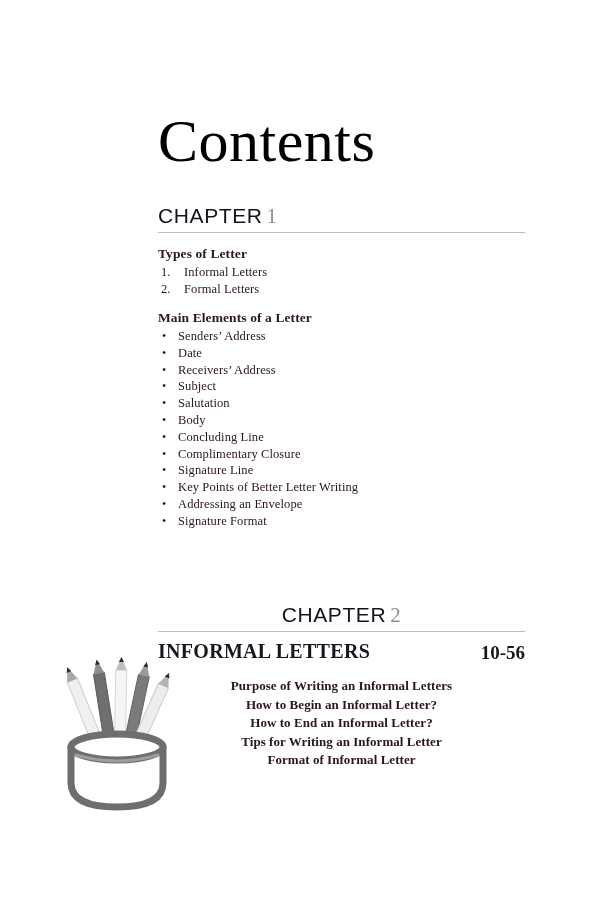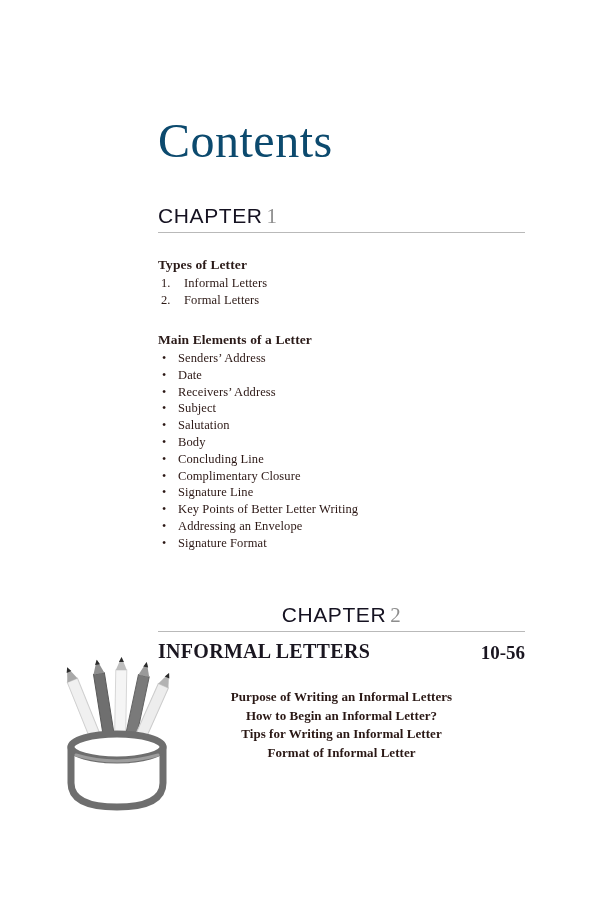--- a/index.html
+++ b/index.html
@@ -21,25 +21,25 @@
   .page {
     position: absolute;
     inset: 0;
   }
 
   
   .toc-title {
     position: absolute;
     left: 158px;
     top: 108px;
-    font-size: 48px;
+    font-size: 60px;
     line-height: 66px;
     font-weight: 400;
     letter-spacing: 0.5px;
-    color: #0c4a6e;
+    color: #000000;
     font-family: "Liberation Serif", "DejaVu Serif", serif;
   }
 
   
   .chapter-block {
     position: absolute;
     left: 158px;
     width: 367px;
   }
   #chapter-block-0 { top: 203px; }
@@ -87,21 +87,21 @@
     font-size: 19px;
     line-height: 25px;
     font-weight: 700;
     color: #191520;
     white-space: nowrap;
     padding-top: 1px;
   }
 
   
   .section-group {
-    margin-top: 23px;
+    margin-top: 12px;
   }
   .section-group.first { }
 
   .section-heading {
     font-size: 13.5px;
     line-height: 18px;
     font-weight: 700;
     color: #2a1a18;
     letter-spacing: 0.1px;
     margin-bottom: 1px;
@@ -264,20 +264,21 @@
 
     <div class="chapter-title-row">
       <div class="chapter-title">INFORMAL LETTERS</div>
       <div class="chapter-pages">10-56</div>
     </div>
 
     <div class="section-group first">
       <ul class="plain-list">
         <li>Purpose of Writing an Informal Letters</li>
         <li>How to Begin an Informal Letter?</li>
+        <li>How to End an Informal Letter?</li>
         <li>Tips for Writing an Informal Letter</li>
         <li>Format of Informal Letter</li>
       </ul>
     </div>
   </div>
 
   <div class="pencil-cup">
     <svg viewBox="0 0 118 160" width="118" height="160" xmlns="http://www.w3.org/2000/svg">
 
       <g>

